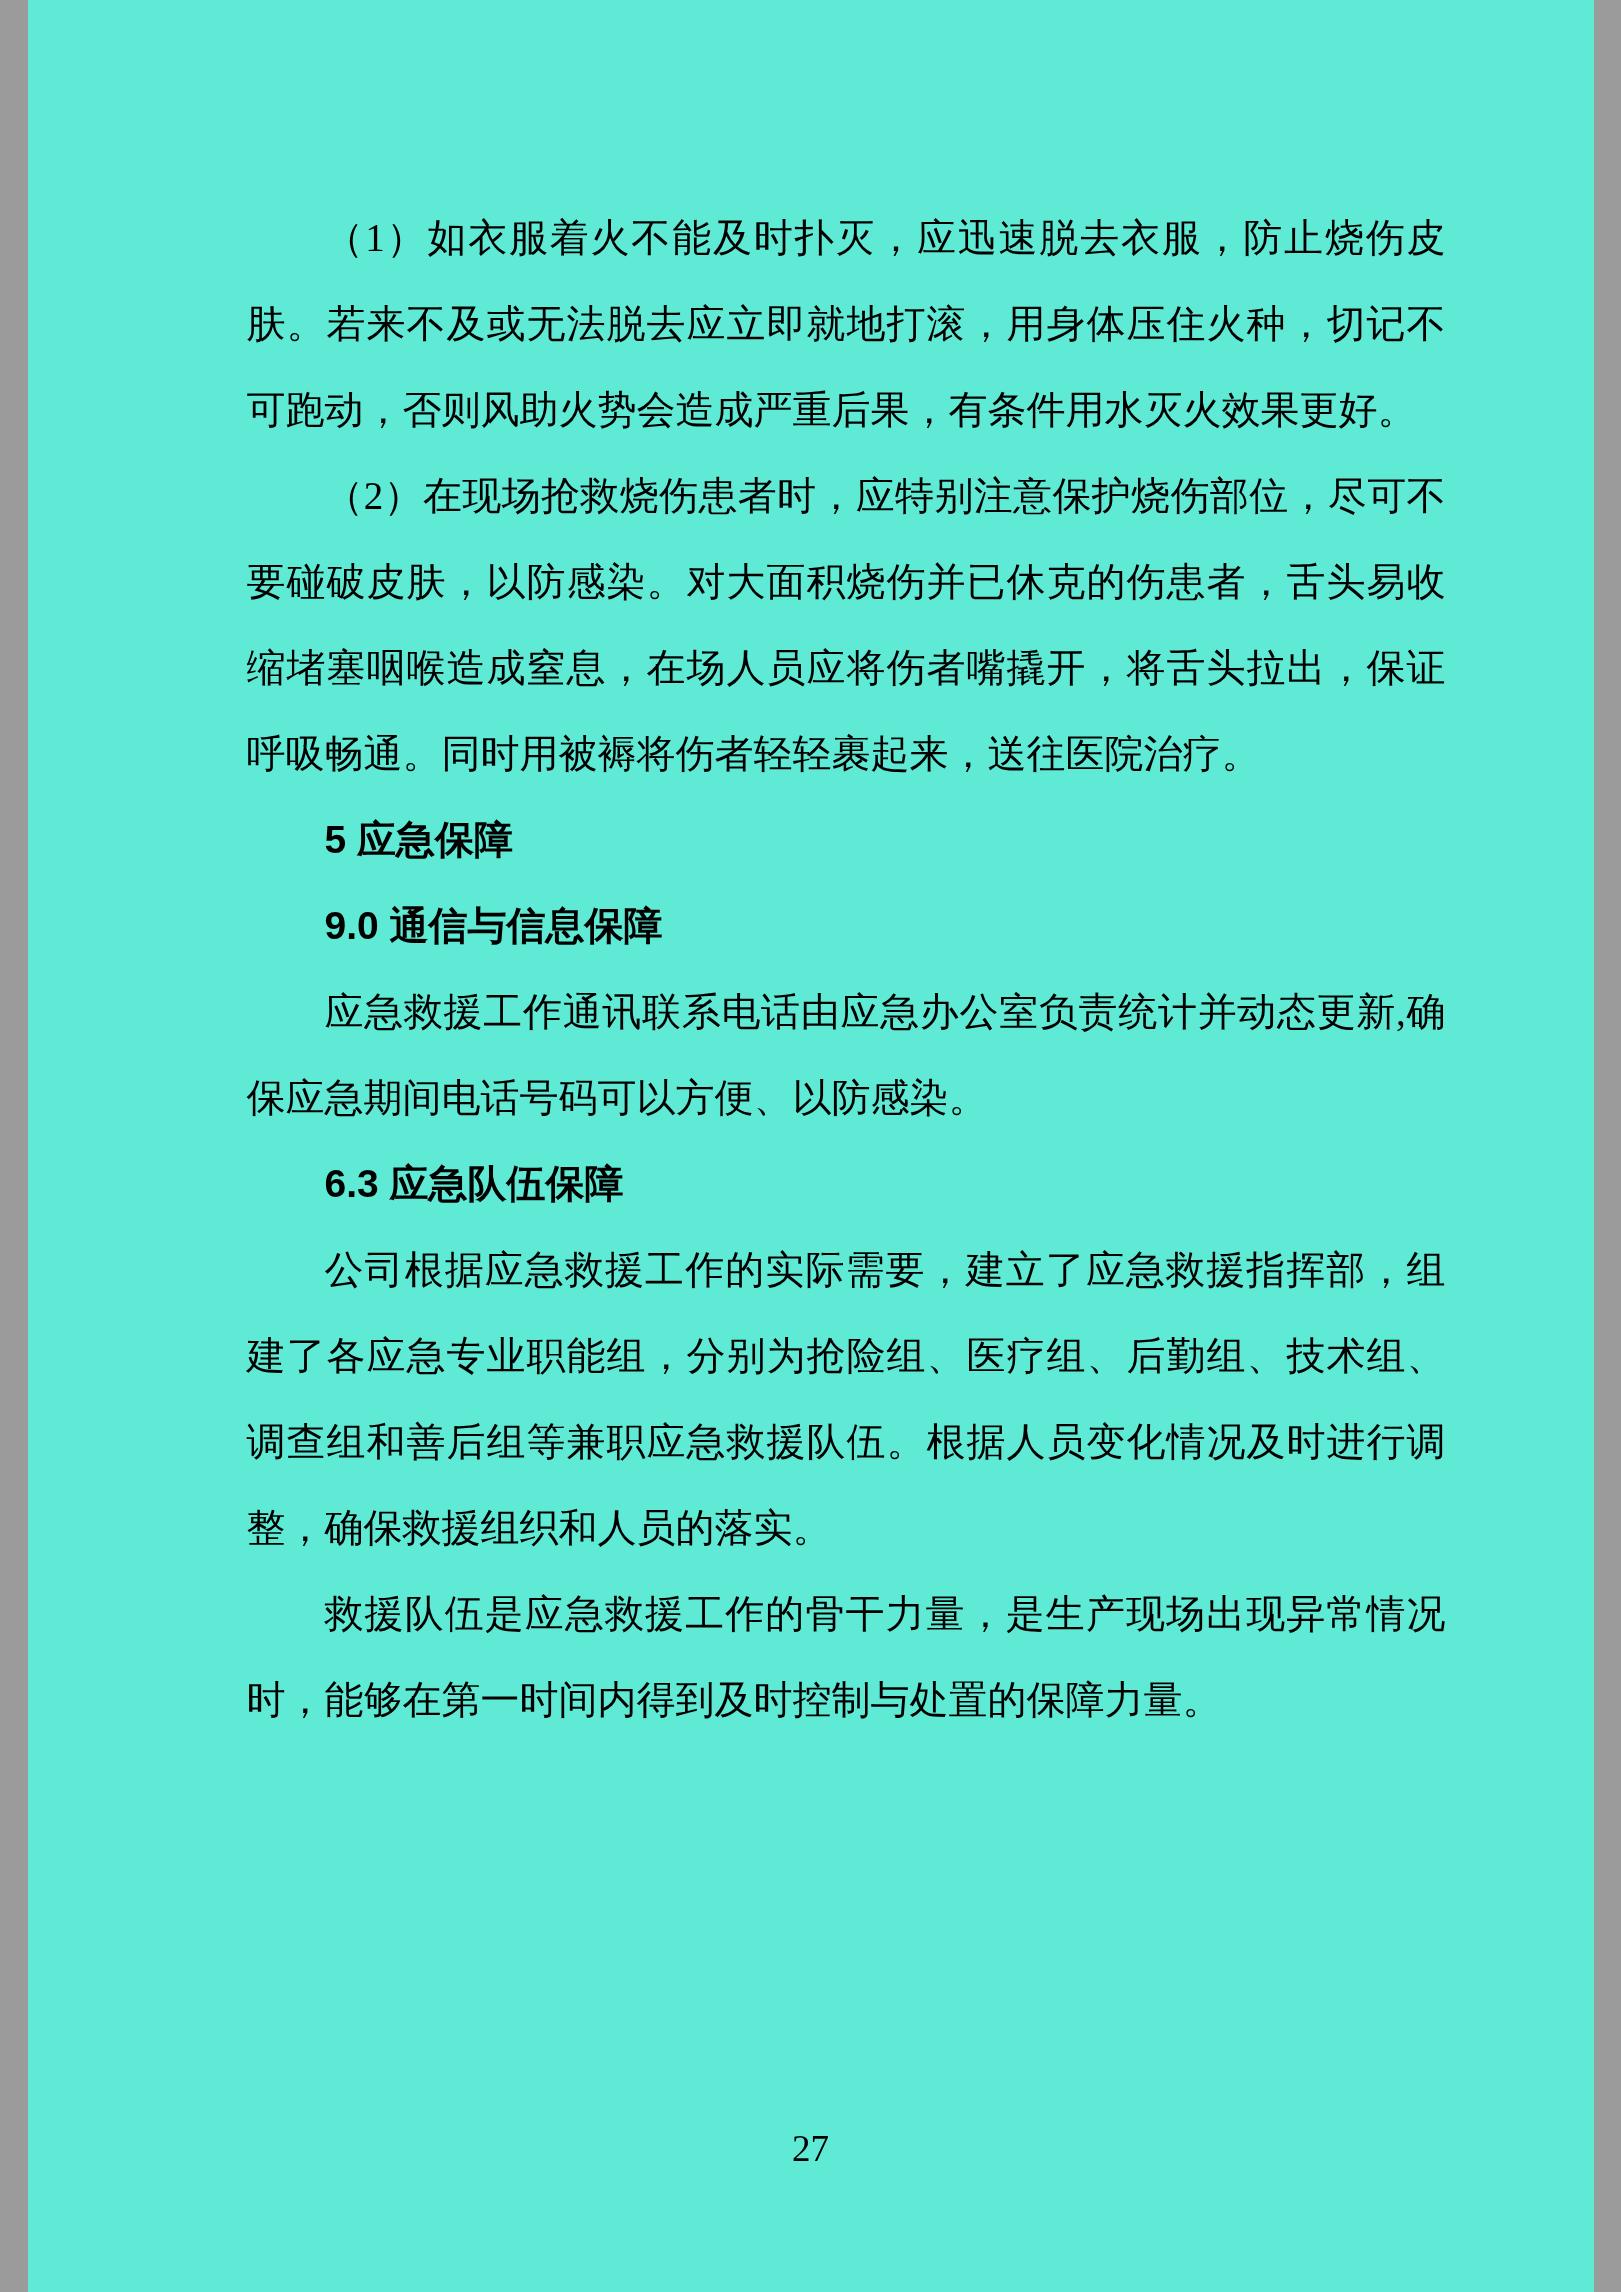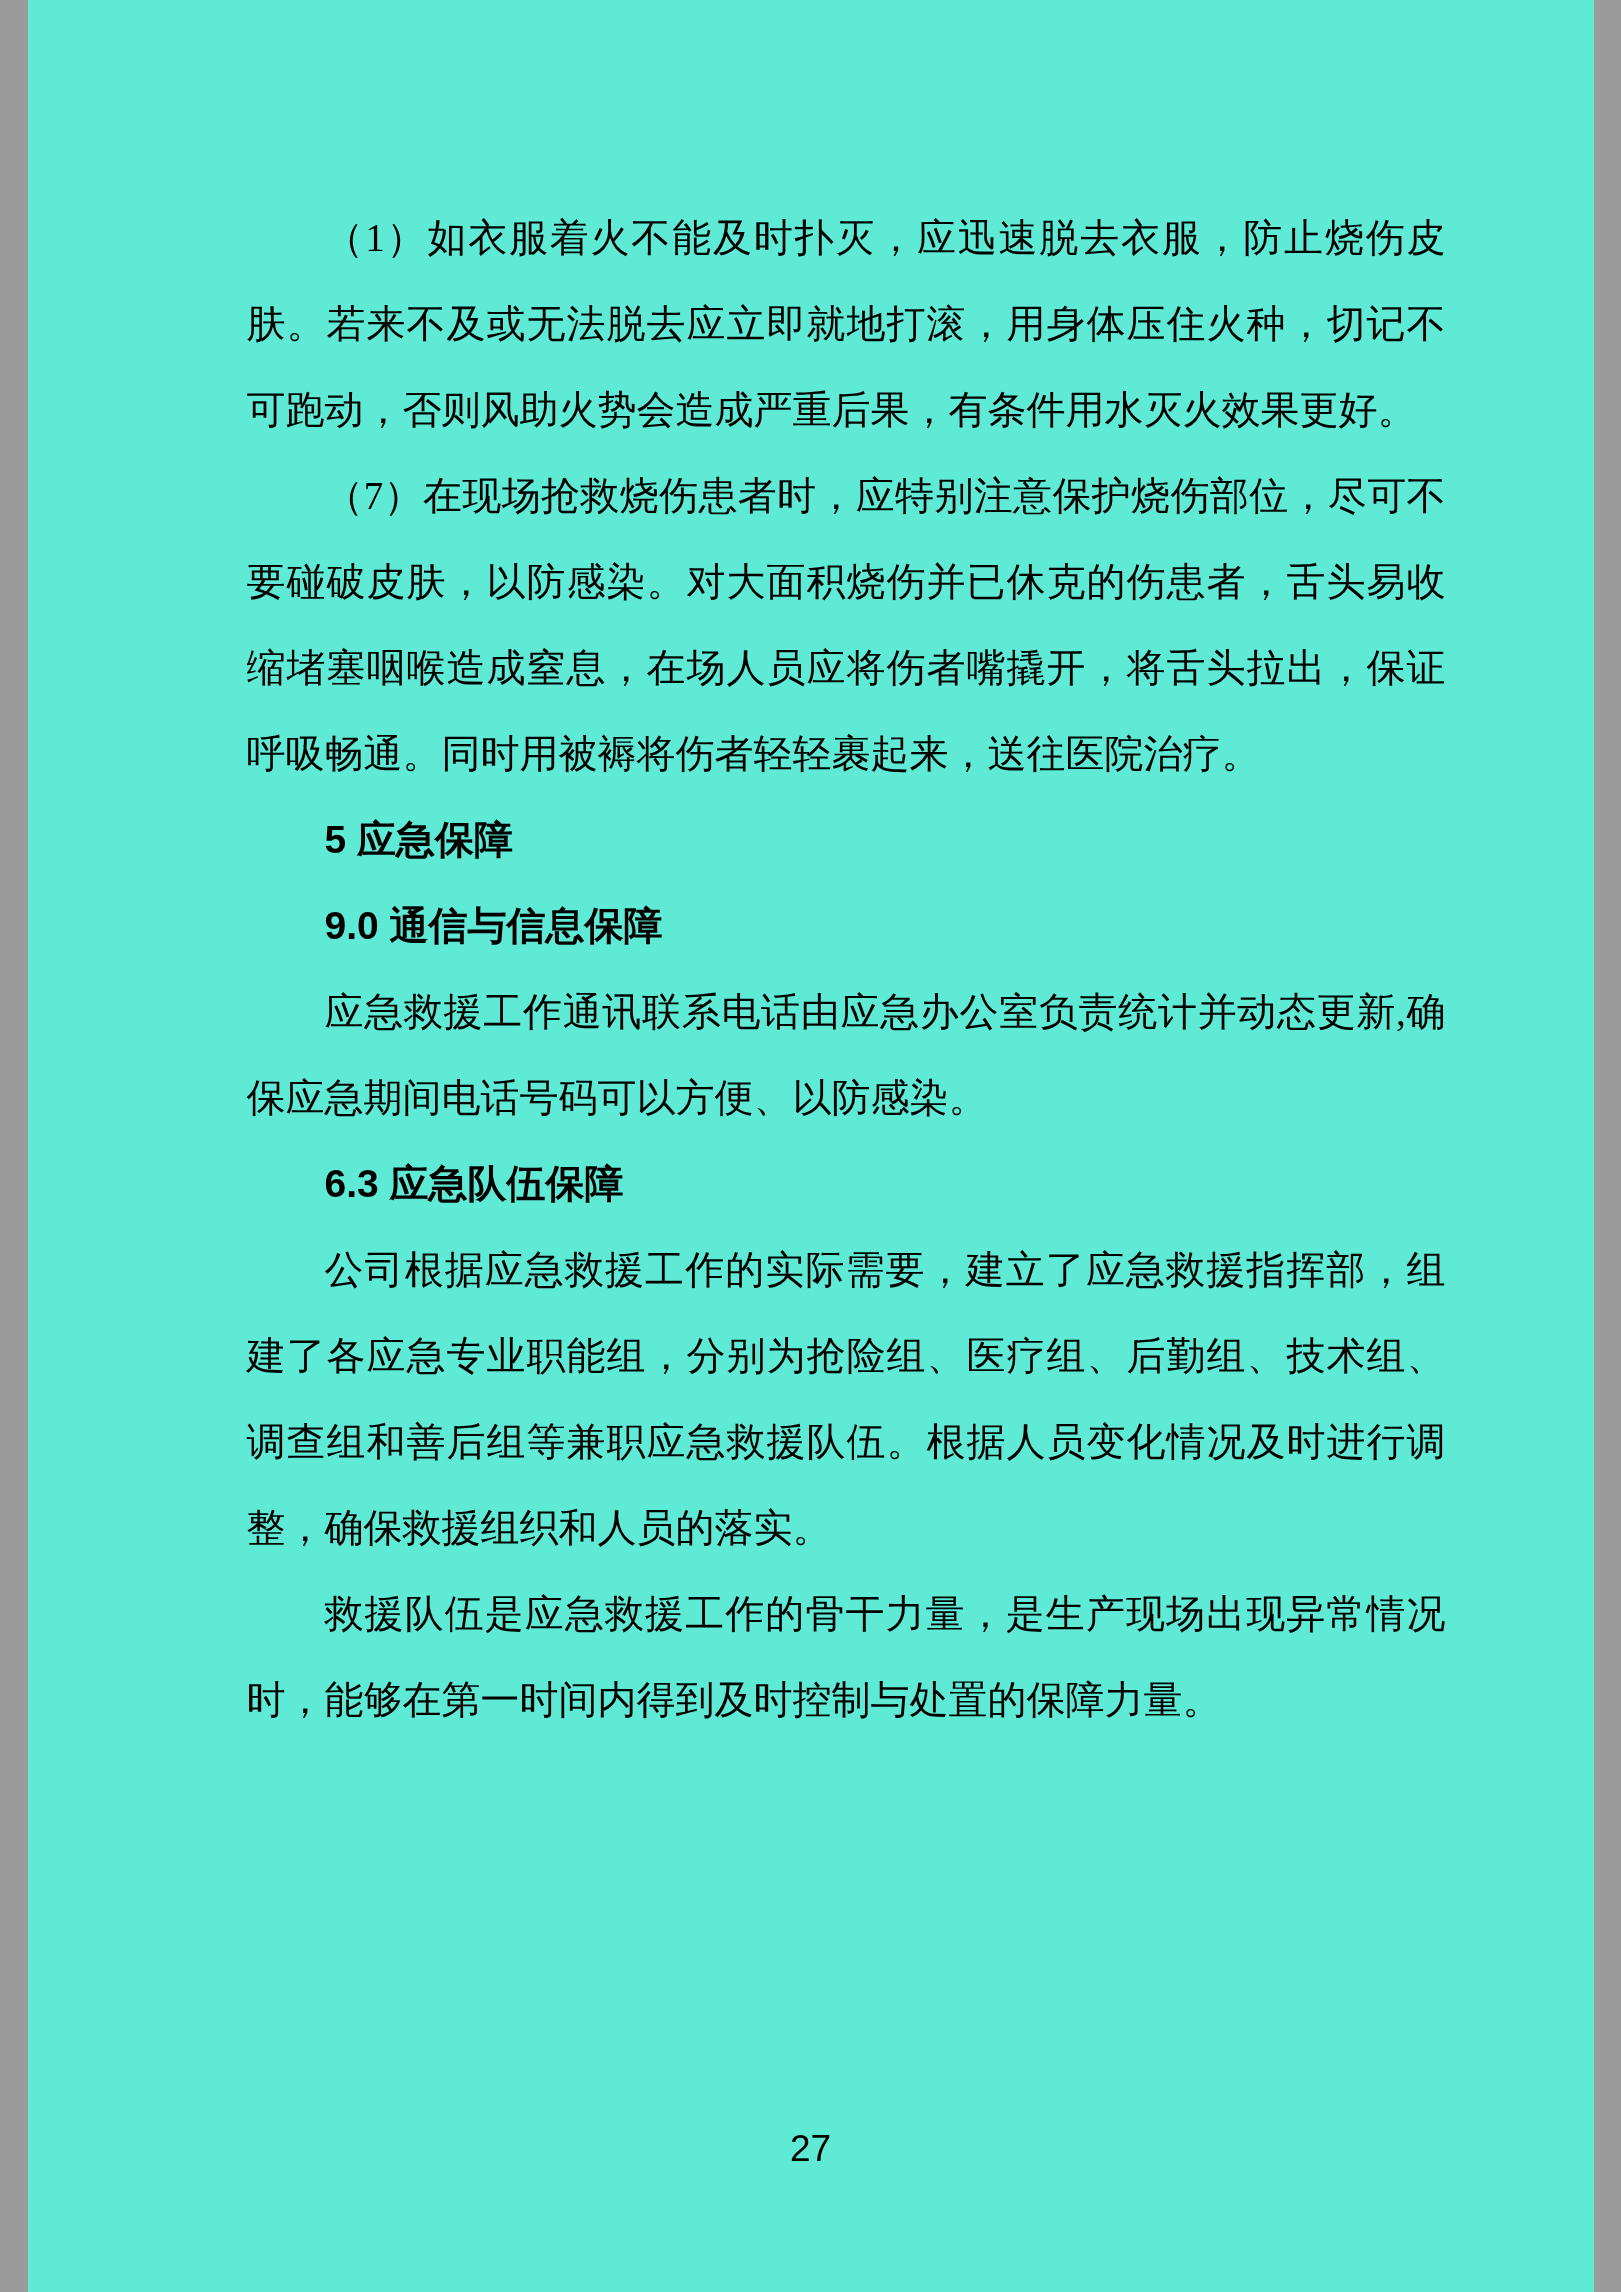--- a/index.html
+++ b/index.html
@@ -39,30 +39,30 @@
     text-align: right;
   }
   .page-number {
     position: absolute;
     left: 0;
     right: 0;
     top: 2127px;
     text-align: center;
     font-size: 37px;
     line-height: 43px;
-    font-family: Liberation Sans, sans-serif;
+    font-family: Liberation Serif, serif;
   }
 </style>
 </head>
 <body>
 
 <div class="page">
   <div class="content">
     <p class="body">（1）如衣服着火不能及时扑灭，应迅速脱去衣服，防止烧伤皮肤。若来不及或无法脱去应立即就地打滚，用身体压住火种，切记不可跑动，否则风助火势会造成严重后果，有条件用水灭火效果更好。</p>
-    <p class="body">（7）在现场抢救烧伤患者时，应特别注意保护烧伤部位，尽可不要碰破皮肤，以防感染。对大面积烧伤并已休克的伤患者，舌头易收缩堵塞咽喉造成窒息，在场人员应将伤者嘴撬开，将舌头拉出，保证呼吸畅通。同时用被褥将伤者轻轻裹起来，送往医院治疗。</p>
+    <p class="body">（2）在现场抢救烧伤患者时，应特别注意保护烧伤部位，尽可不要碰破皮肤，以防感染。对大面积烧伤并已休克的伤患者，舌头易收缩堵塞咽喉造成窒息，在场人员应将伤者嘴撬开，将舌头拉出，保证呼吸畅通。同时用被褥将伤者轻轻裹起来，送往医院治疗。</p>
     <p class="heading">5 应急保障</p>
     <p class="heading">9.0 通信与信息保障</p>
     <p class="body">应急救援工作通讯联系电话由应急办公室负责统计并动态更新,确保应急期间电话号码可以方便、以防感染。</p>
     <p class="heading">6.3 应急队伍保障</p>
     <p class="body">公司根据应急救援工作的实际需要，建立了应急救援指挥部，组建了各应急专业职能组，分别为抢险组、医疗组、后勤组、技术组、调查组和善后组等兼职应急救援队伍。根据人员变化情况及时进行调整，确保救援组织和人员的落实。</p>
     <p class="body">救援队伍是应急救援工作的骨干力量，是生产现场出现异常情况时，能够在第一时间内得到及时控制与处置的保障力量。</p>
   </div>
   <div class="page-number">27</div>
 </div>
 

